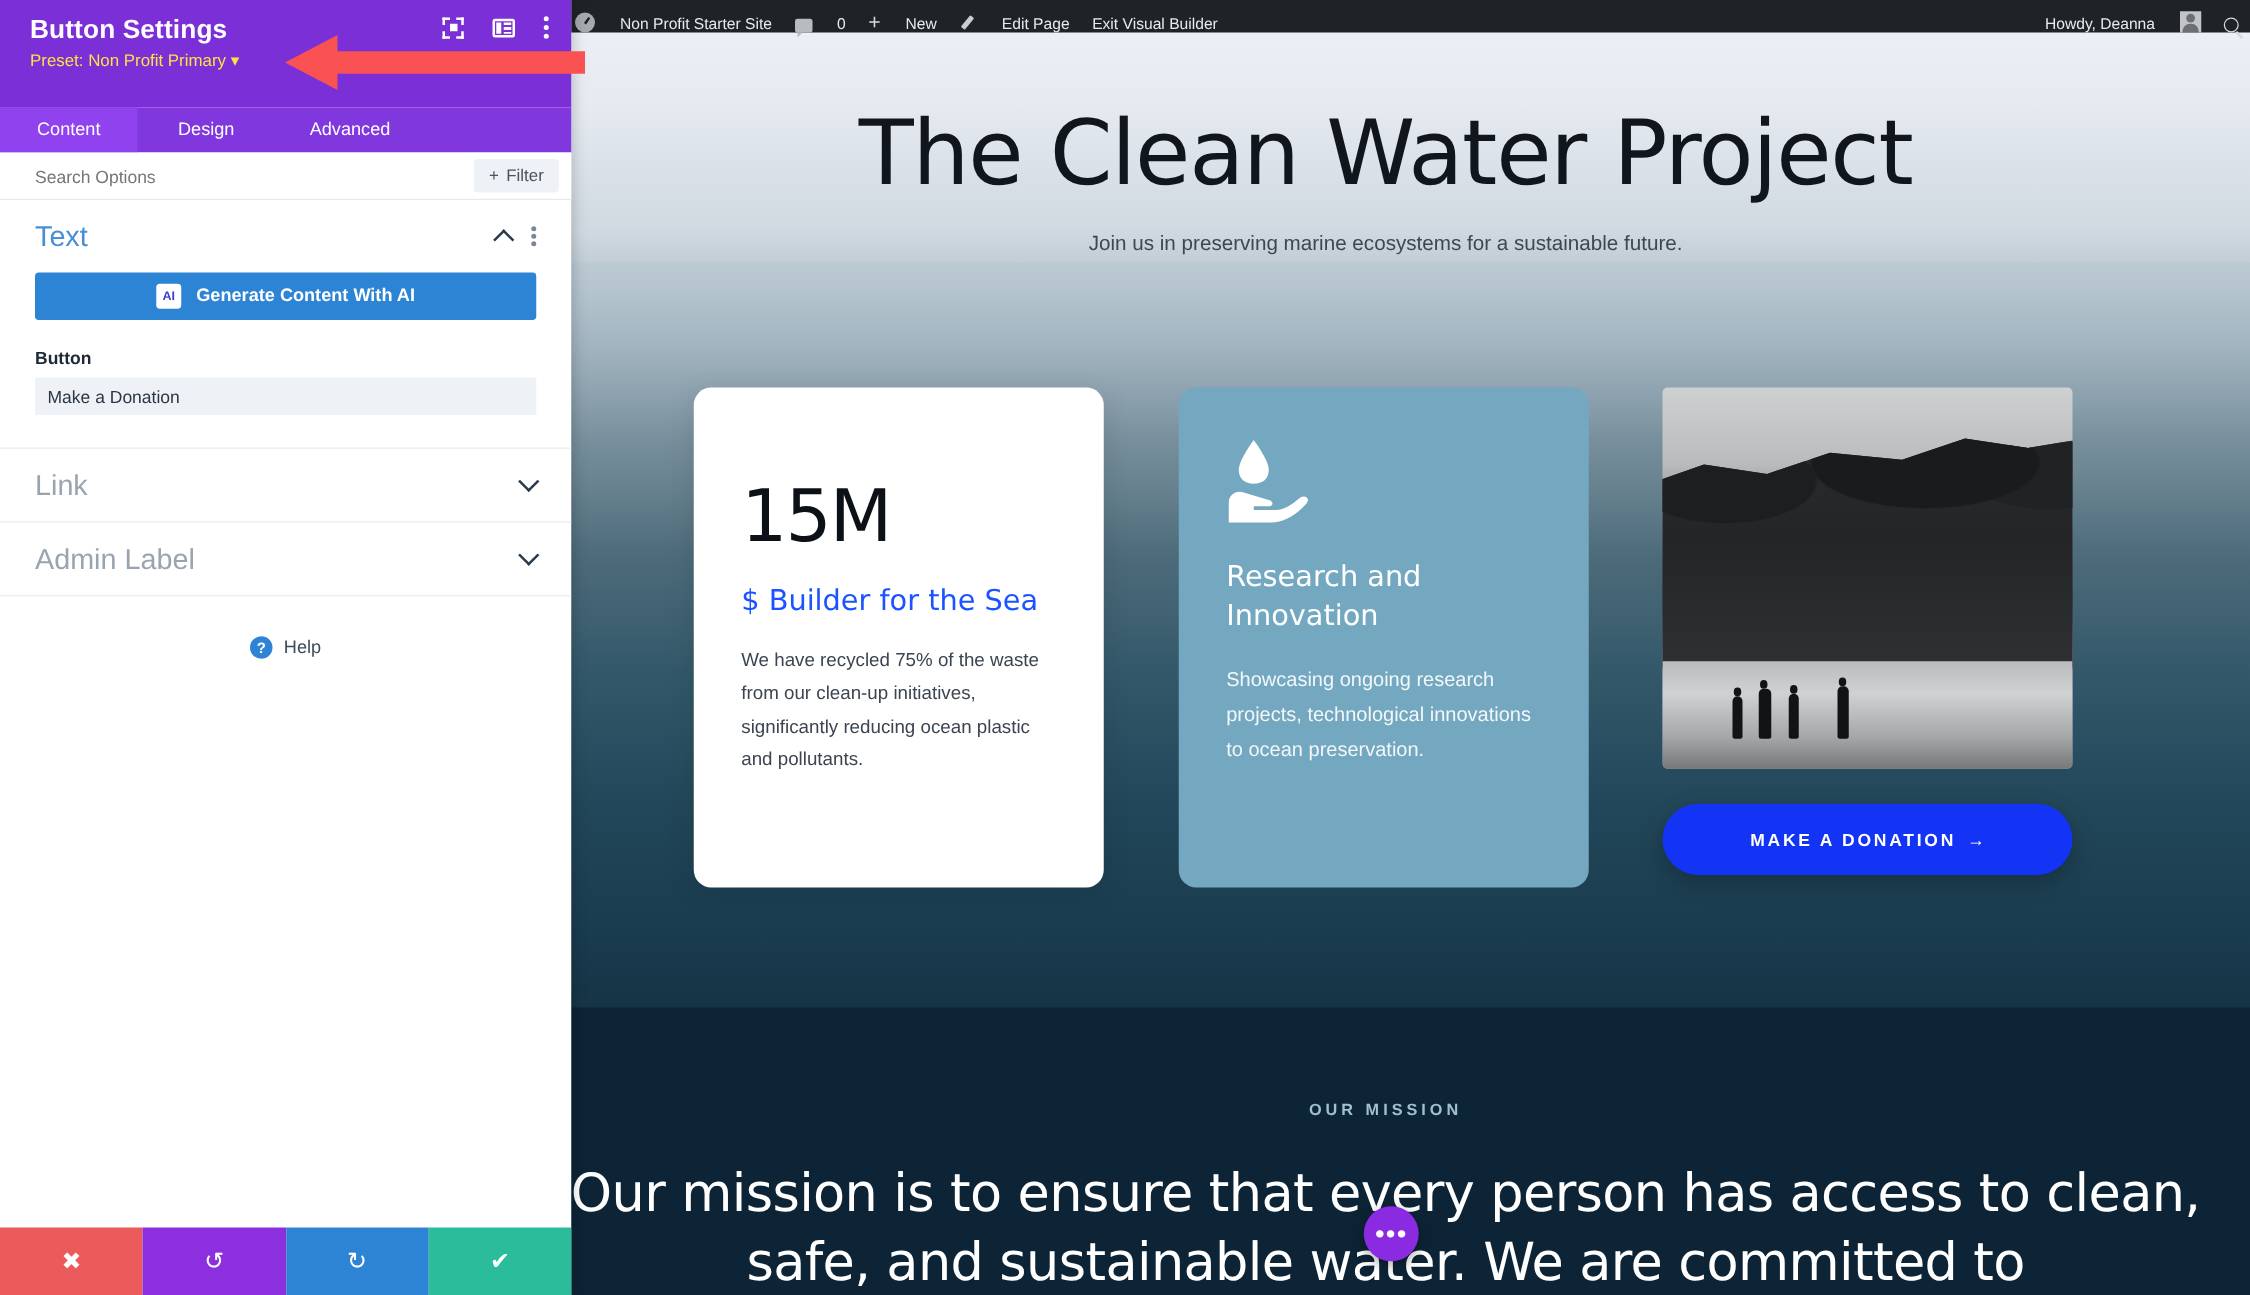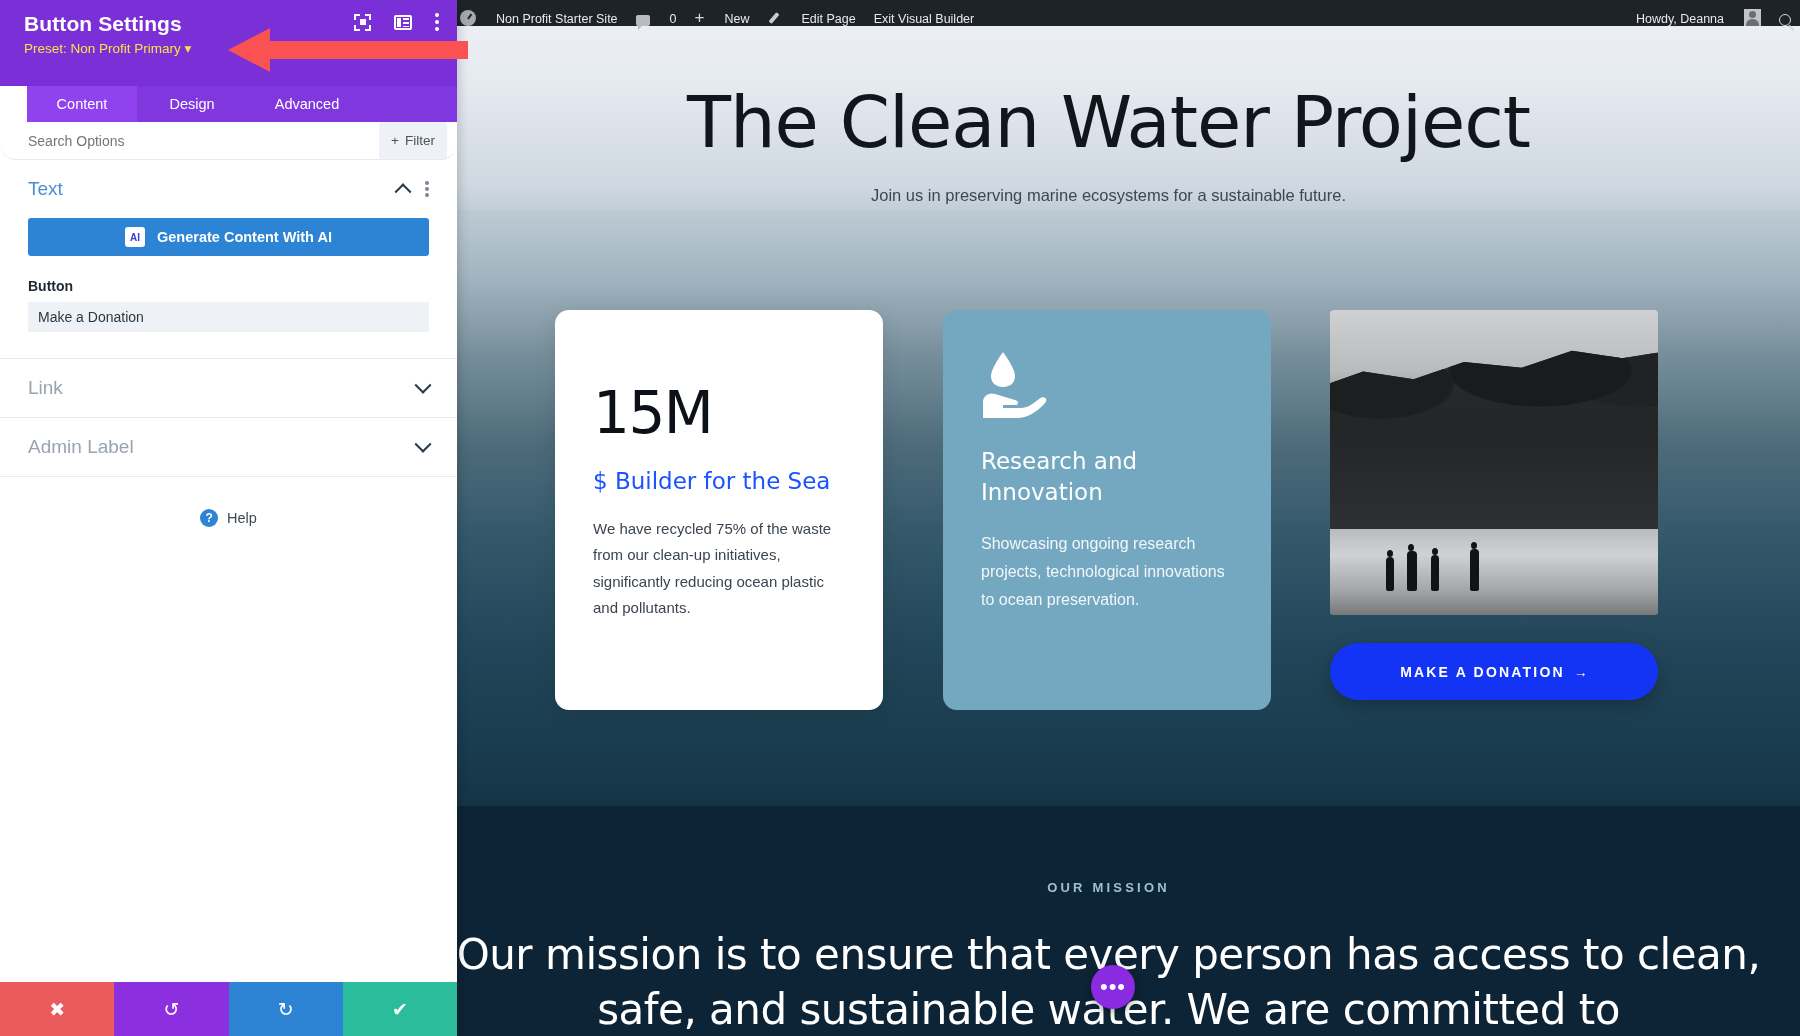--- a/index.html
+++ b/index.html
@@ -240,51 +240,51 @@
   }
   .ico-kebab span:nth-child(1){ top:0; }
   .ico-kebab span:nth-child(2){ top:7px; }
   .ico-kebab span:nth-child(3){ top:14px; }
 
   #arrow {
     position: absolute; left: 228px; top: 28px; width: 240px; height: 44px; z-index: 60;
     pointer-events: none;
   }
 
-  #tabs { display: flex; background: #8037dd; height: 36px; margin-left: 27px; }
+  #tabs { display: flex; background: #8037dd; height: 36px; }
   #tabs .tab {
     display: flex; align-items: center; justify-content: center;
     color: #fff; font-size: 14.5px; height: 36px; cursor: pointer;
   }
   #tabs .tab.active { background: #8f42ee; }
   #tabs .t1 { width: 110px; }
   #tabs .t2 { width: 110px; }
   #tabs .t3 { width: 120px; }
 
   #searchrow {
     height: 38px; border-bottom: 1px solid #e6e9ee; display: flex;
-    padding: 0 10px 0 28px; background: #fff; border-radius: 16px;
+    align-items: center; padding: 0 10px 0 28px; background: #fff;
   }
   #searchrow .sinput {
     flex: 1; border: none; outline: none; font-size: 14px; color: #9aa4b0;
     font-family: "Liberation Sans", sans-serif; background: transparent;
   }
   #searchrow .filter-btn {
     background: #eef1f5; color: #49535e; font-size: 13.5px; border-radius: 3px;
     padding: 6px 12px; display: flex; align-items: center; gap: 6px; cursor: pointer;
   }
 
   .section {
     border-bottom: 1px solid #e8ebef; padding: 0 28px;
   }
   .sec-head {
     display: flex; align-items: center; justify-content: space-between;
     height: 58px;
   }
-  .sec-title { font-size: 19px; color: #4a8ed6; font-weight: 400; }
+  .sec-title { font-size: 23px; color: #4a8ed6; font-weight: 400; }
   .sec-title.closed { color: #9aa4b0; }
   .sec-head .right { display: flex; align-items: center; gap: 16px; }
   .chev {
     width: 12px; height: 12px; border-right: 2px solid #2b3a4a;
     border-bottom: 2px solid #2b3a4a; display: inline-block;
   }
   .chev.up { transform: rotate(-135deg) translate(-2px,-2px); }
   .chev.down { transform: rotate(45deg) translate(-2px,-2px); }
   .kebab-d { width: 4px; height: 16px; position: relative; display: inline-block; }
   .kebab-d span { position: absolute; left: 0; width: 4px; height: 4px; border-radius: 50%; background: #7a8795; }

